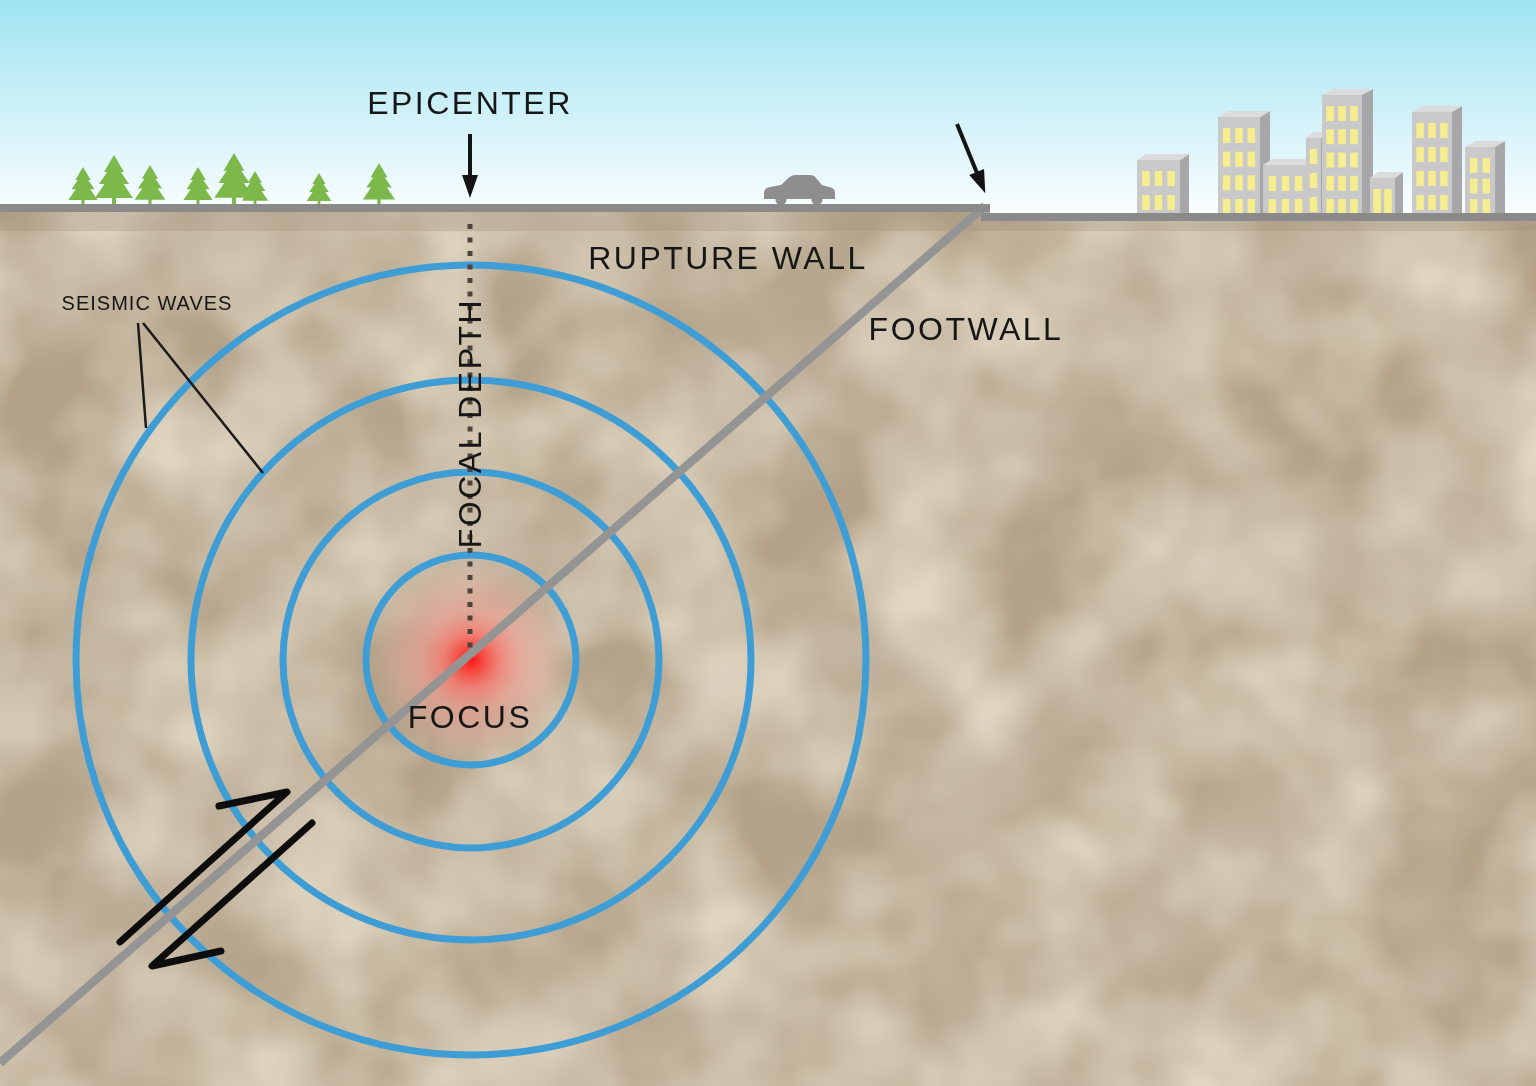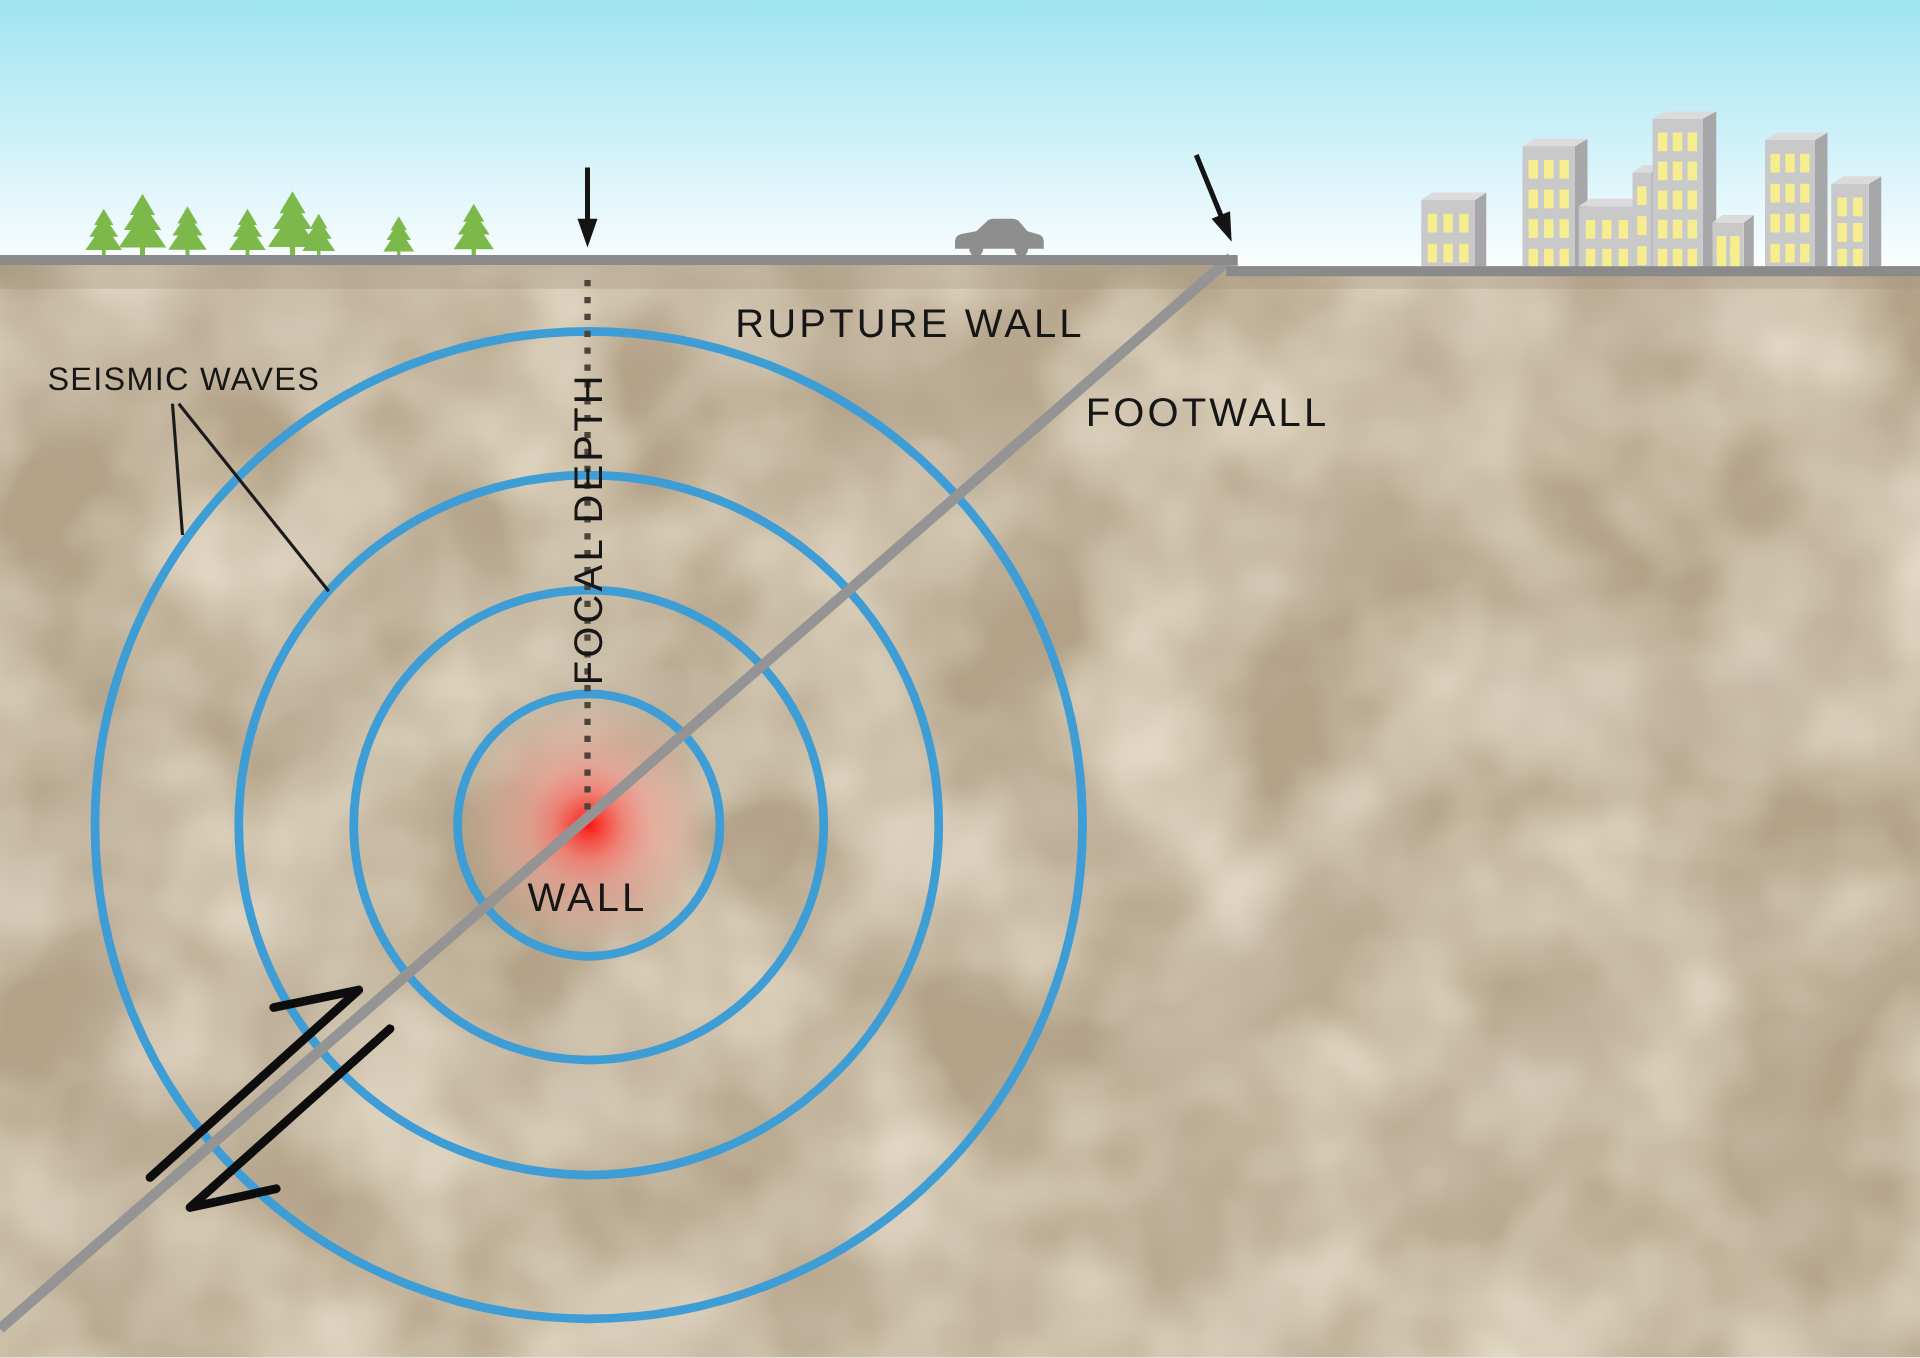--- a/index.html
+++ b/index.html
@@ -6,21 +6,21 @@
   .scene{
     position:relative;width:1536px;height:1086px;overflow:hidden;
     font-family:"Liberation Sans","DejaVu Sans",sans-serif;
   }
   .scene svg{position:absolute;left:0;top:0;width:1536px;height:1086px;display:block}
   .label{
     position:absolute;transform:translate(-50%,-50%);
     color:#161616;font-size:32px;letter-spacing:2.5px;white-space:nowrap;
     font-weight:400;line-height:1.1;user-select:none;
   }
-  .label-sm{font-size:26px;letter-spacing:1px}
+  .label-sm{font-size:20px;letter-spacing:1px}
   .label-vert{transform:translate(-50%,-50%) rotate(-90deg)}
 </style>
 </head>
 <body>
 
 <div class="scene">
   <svg viewBox="0 0 1536 1086" aria-hidden="true">
     <defs>
       <linearGradient id="sky" x1="0" y1="0" x2="0" y2="1">
         <stop offset="0" stop-color="#9fe4f1"></stop>
@@ -213,18 +213,19 @@
     <line x1="981" y1="217" x2="1536" y2="217" stroke-width="8" stroke="#8a8a8a"></line>
 
     <g stroke="#1a1a1a" stroke-width="2.5">
       <line x1="138" y1="323" x2="146" y2="428"></line>
       <line x1="143" y1="323" x2="263" y2="473"></line>
     </g>
     <line x1="470" y1="134" x2="470" y2="176" stroke="#141414" stroke-width="4" marker-end="url(#arrowhead)"></line>
     <line x1="957" y1="124" x2="977" y2="173" stroke="#141414" stroke-width="4" marker-end="url(#arrowhead)"></line>
   </svg>
 
+  <div class="label" style="left:470px;top:104px">EPICENTER</div>
   <div class="label" style="left:728px;top:259px">RUPTURE WALL</div>
   <div class="label" style="left:966px;top:330px">FOOTWALL</div>
   <div class="label label-sm" style="left:147px;top:303px">SEISMIC WAVES</div>
   <div class="label label-vert" style="left:471px;top:423px">FOCAL DEPTH</div>
-  <div class="label" style="left:470px;top:718px">WALL</div>
+  <div class="label" style="left:470px;top:718px">FOCUS</div>
 </div>
 
 </body></html>

